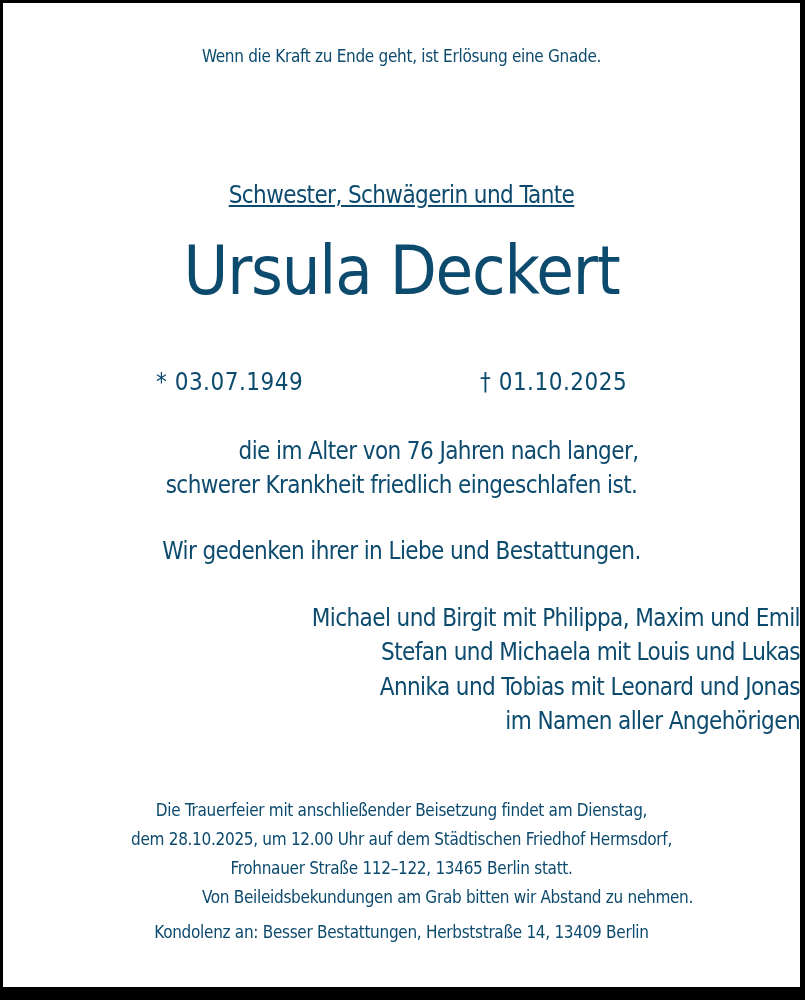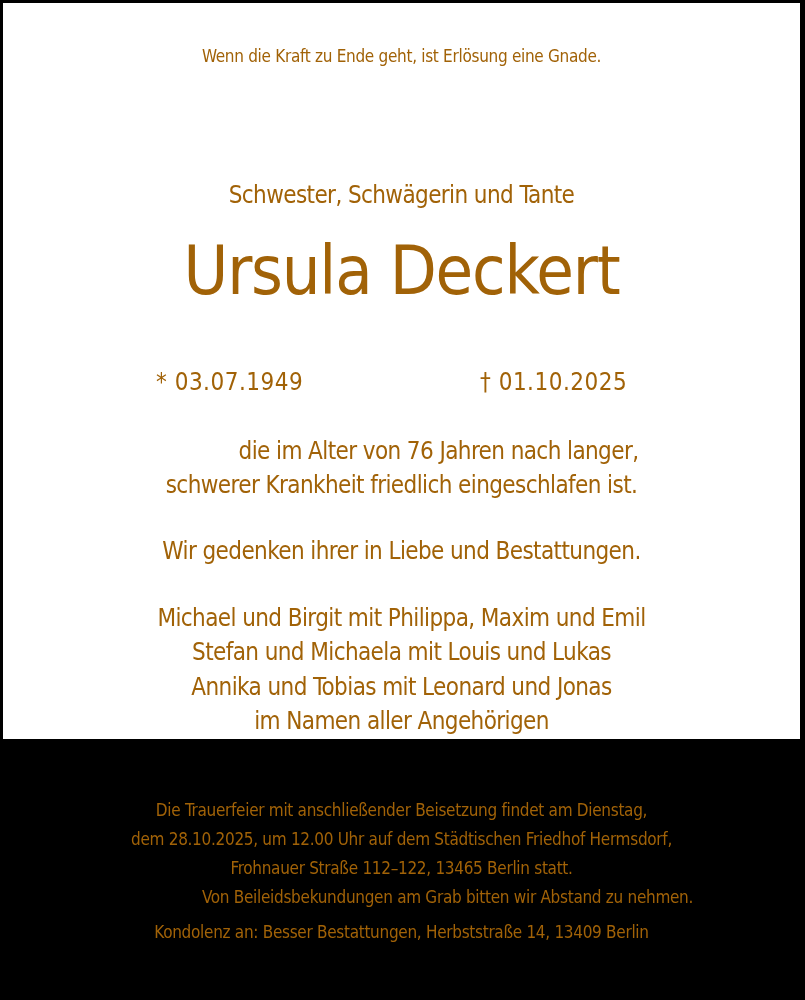--- a/index.html
+++ b/index.html
@@ -10,60 +10,60 @@
     body {
       width: 805px;
       height: 1000px;
       overflow: hidden;
     }
     .card {
       position: absolute;
       left: 3px;
       top: 3px;
       width: 797px;
-      height: 736px;
+      height: 984px;
       background: #ffffff;
-      color: #a16207;
+      color: #0c4a6e;
       font-family: "DejaVu Sans", sans-serif;
       font-stretch: condensed;
     }
     .line {
       position: absolute;
       left: 0;
       width: 100%;
       text-align: center;
       white-space: nowrap;
       letter-spacing: -0.3px;
     }
     .motto { top: 43px; font-size: 17px; }
     .intro { font-size: 24px; letter-spacing: -0.6px; }
     .intro.l1 { top: 110px; }
     .intro.l2 { top: 144px; }
-    .intro.l3 { top: 178px; }
+    .intro.l3 { top: 178px; text-decoration: underline; }
     .name {
       top: 228px;
       font-size: 68px;
       letter-spacing: -1.2px;
       font-weight: normal;
     }
     .birthname { top: 327px; font-size: 23px; }
     .dates { top: 365px; height: 34px; }
     .date {
       position: absolute;
       font-size: 24px;
       letter-spacing: 0.5px;
       white-space: nowrap;
     }
     .date.birth { left: 153px; }
     .date.death { left: 477px; }
     .body-text { font-size: 24px; letter-spacing: -0.6px; }
     .body-text.l1 { top: 434px; padding-left: 37px; }
     .body-text.l2 { top: 468px; }
     .body-text.l3 { top: 534px; }
-    .family { font-size: 24px; letter-spacing: -0.6px; }
+    .family { font-size: 24px; letter-spacing: -0.6px; text-align: right; }
     .family.l1 { top: 601px; }
     .family.l2 { top: 635px; }
     .family.l3 { top: 670px; }
     .family.l4 { top: 704px; }
     .ceremony { font-size: 17px; letter-spacing: -0.3px; }
     .ceremony.l1 { top: 797px; }
     .ceremony.l2 { top: 826px; }
     .ceremony.l3 { top: 855px; }
     .ceremony.l4 { top: 884px; margin-left: 46px; }
     .condolence { top: 919px; font-size: 17px; }

